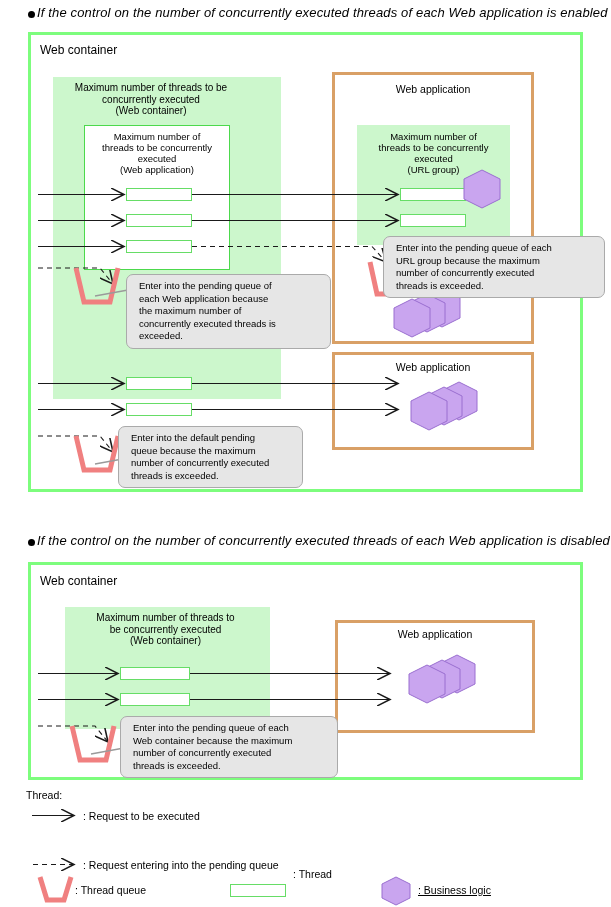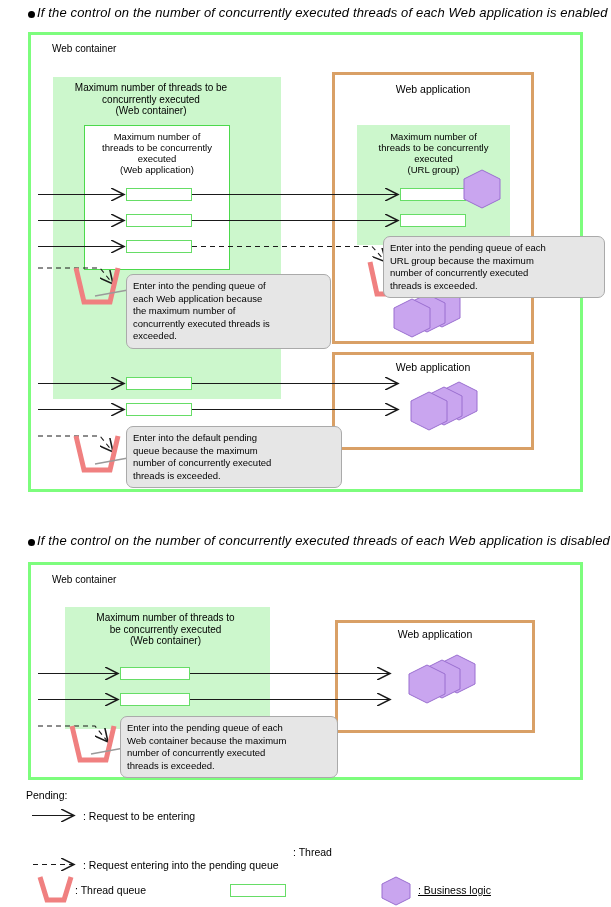--- a/index.html
+++ b/index.html
@@ -13,42 +13,42 @@
   .bullet-line{
     font-size:13px;letter-spacing:0.15px;white-space:nowrap;font-style:italic;
   }
   .bullet-dot{
     display:inline-block;width:7px;height:7px;border-radius:50%;
     background:#000;margin-right:2px;vertical-align:-1px;
   }
   .container-box{
     border:3px solid #7dfd7d;background:#fff;box-sizing:border-box;
   }
-  .container-title{font-size:10px;margin-left:12px;}
+  .container-title{font-size:12px;}
   .green-band{background:#ccf7cc;}
   .band-title{
     font-size:10px;line-height:11.5px;text-align:center;white-space:pre-line;
   }
   .white-inner{
     background:#ffffff;border:1px solid #4cd94c;box-sizing:border-box;
   }
   .inner-title{
     font-size:9.5px;line-height:11px;text-align:center;white-space:pre-line;
   }
   .webapp-box{
     border:3px solid #d9a066;background:#fff;box-sizing:border-box;
   }
   .webapp-title{font-size:10.5px;}
   .thread{
     background:#fff;border:1.5px solid #66dd66;box-sizing:border-box;
   }
   .callout{
     background:#e6e6e6;border:1px solid #aaaaaa;border-radius:7px;
     font-size:9.5px;line-height:12.6px;box-sizing:border-box;
-    padding:5px 6px;white-space:pre-line;color:#000;
+    padding:5px 12px;white-space:pre-line;color:#000;
   }
   .legend-label{font-size:10.5px;white-space:nowrap;}
   .legend-title{font-size:10.5px;}
   svg{display:block;overflow:visible;}
   .lyr{position:absolute;left:0;top:0;width:611px;height:907px;pointer-events:none;}
 </style>
 </head>
 <body>
 
 <div class="abs bullet-line" style="left:28px;top:5px;">
@@ -142,21 +142,21 @@
 
 <div class="abs callout" style="left:126px;top:274px;width:205px;">Enter into the pending queue of
 each Web application because
 the maximum number of
 concurrently executed threads is
 exceeded.</div>
 <div class="abs callout" style="left:383px;top:236px;width:222px;">Enter into the pending queue of each
 URL group because the maximum
 number of concurrently executed
 threads is exceeded.</div>
-<div class="abs callout" style="left:126px;top:426px;width:216px;">Enter into the default pending
+<div class="abs callout" style="left:118px;top:426px;width:185px;">Enter into the default pending
 queue because the maximum
 number of concurrently executed
 threads is exceeded.</div>
 
 <div class="abs bullet-line" style="left:28px;top:533px;">
   <span class="bullet-dot"></span><span>If the control on the number of concurrently executed threads of each Web application is disabled</span>
 </div>
 
 <div class="abs container-box" style="left:28px;top:562px;width:555px;height:218px;"></div>
 <div class="abs container-title" style="left:40px;top:574px;">Web container</div>
@@ -191,33 +191,33 @@
     <polygon points="442,660 460,669 460,689 442,698 424,689 424,669"></polygon>
     <polygon points="427,665 445,674 445,694 427,703 409,694 409,674"></polygon>
   </g>
 </svg>
 
 <div class="abs callout" style="left:120px;top:716px;width:218px;">Enter into the pending queue of each
 Web container because the maximum
 number of concurrently executed
 threads is exceeded.</div>
 
-<div class="abs legend-title" style="left:26px;top:789px;">Pending:</div>
+<div class="abs legend-title" style="left:26px;top:789px;">Thread:</div>
 
 <svg class="lyr" viewBox="0 0 611 907">
   <g stroke="#1a1a1a" stroke-width="1.1" fill="none">
     <line x1="32" y1="815.5" x2="74" y2="815.5" marker-end="url(#ah)"></line>
     <line x1="33" y1="864.5" x2="74" y2="864.5" stroke-dasharray="5,4" marker-end="url(#ah)"></line>
   </g>
   <g stroke="#f08080" stroke-width="5" fill="none">
     <path d="M40,877 L47,900 L64,900 L71,877"></path>
   </g>
   <g fill="#c9a5ef" stroke="#9a6fd0" stroke-width="1">
     <polygon points="396,877 410,884 410,898 396,905 382,898 382,884"></polygon>
   </g>
 </svg>
 
-<div class="abs legend-label" style="left:83px;top:810px;">: Request to be entering</div>
+<div class="abs legend-label" style="left:83px;top:810px;">: Request to be executed</div>
 <div class="abs legend-label" style="left:83px;top:859px;">: Request entering into the pending queue</div>
 <div class="abs legend-label" style="left:75px;top:884px;">: Thread queue</div>
 <div class="abs thread" style="left:230px;top:884px;width:56px;height:13px;"></div>
-<div class="abs legend-label" style="left:293px;top:846px;">: Thread</div>
+<div class="abs legend-label" style="left:293px;top:868px;">: Thread</div>
 <div class="abs legend-label" style="left:418px;top:884px;text-decoration:underline;">: Business logic</div>
 
 </body></html>

